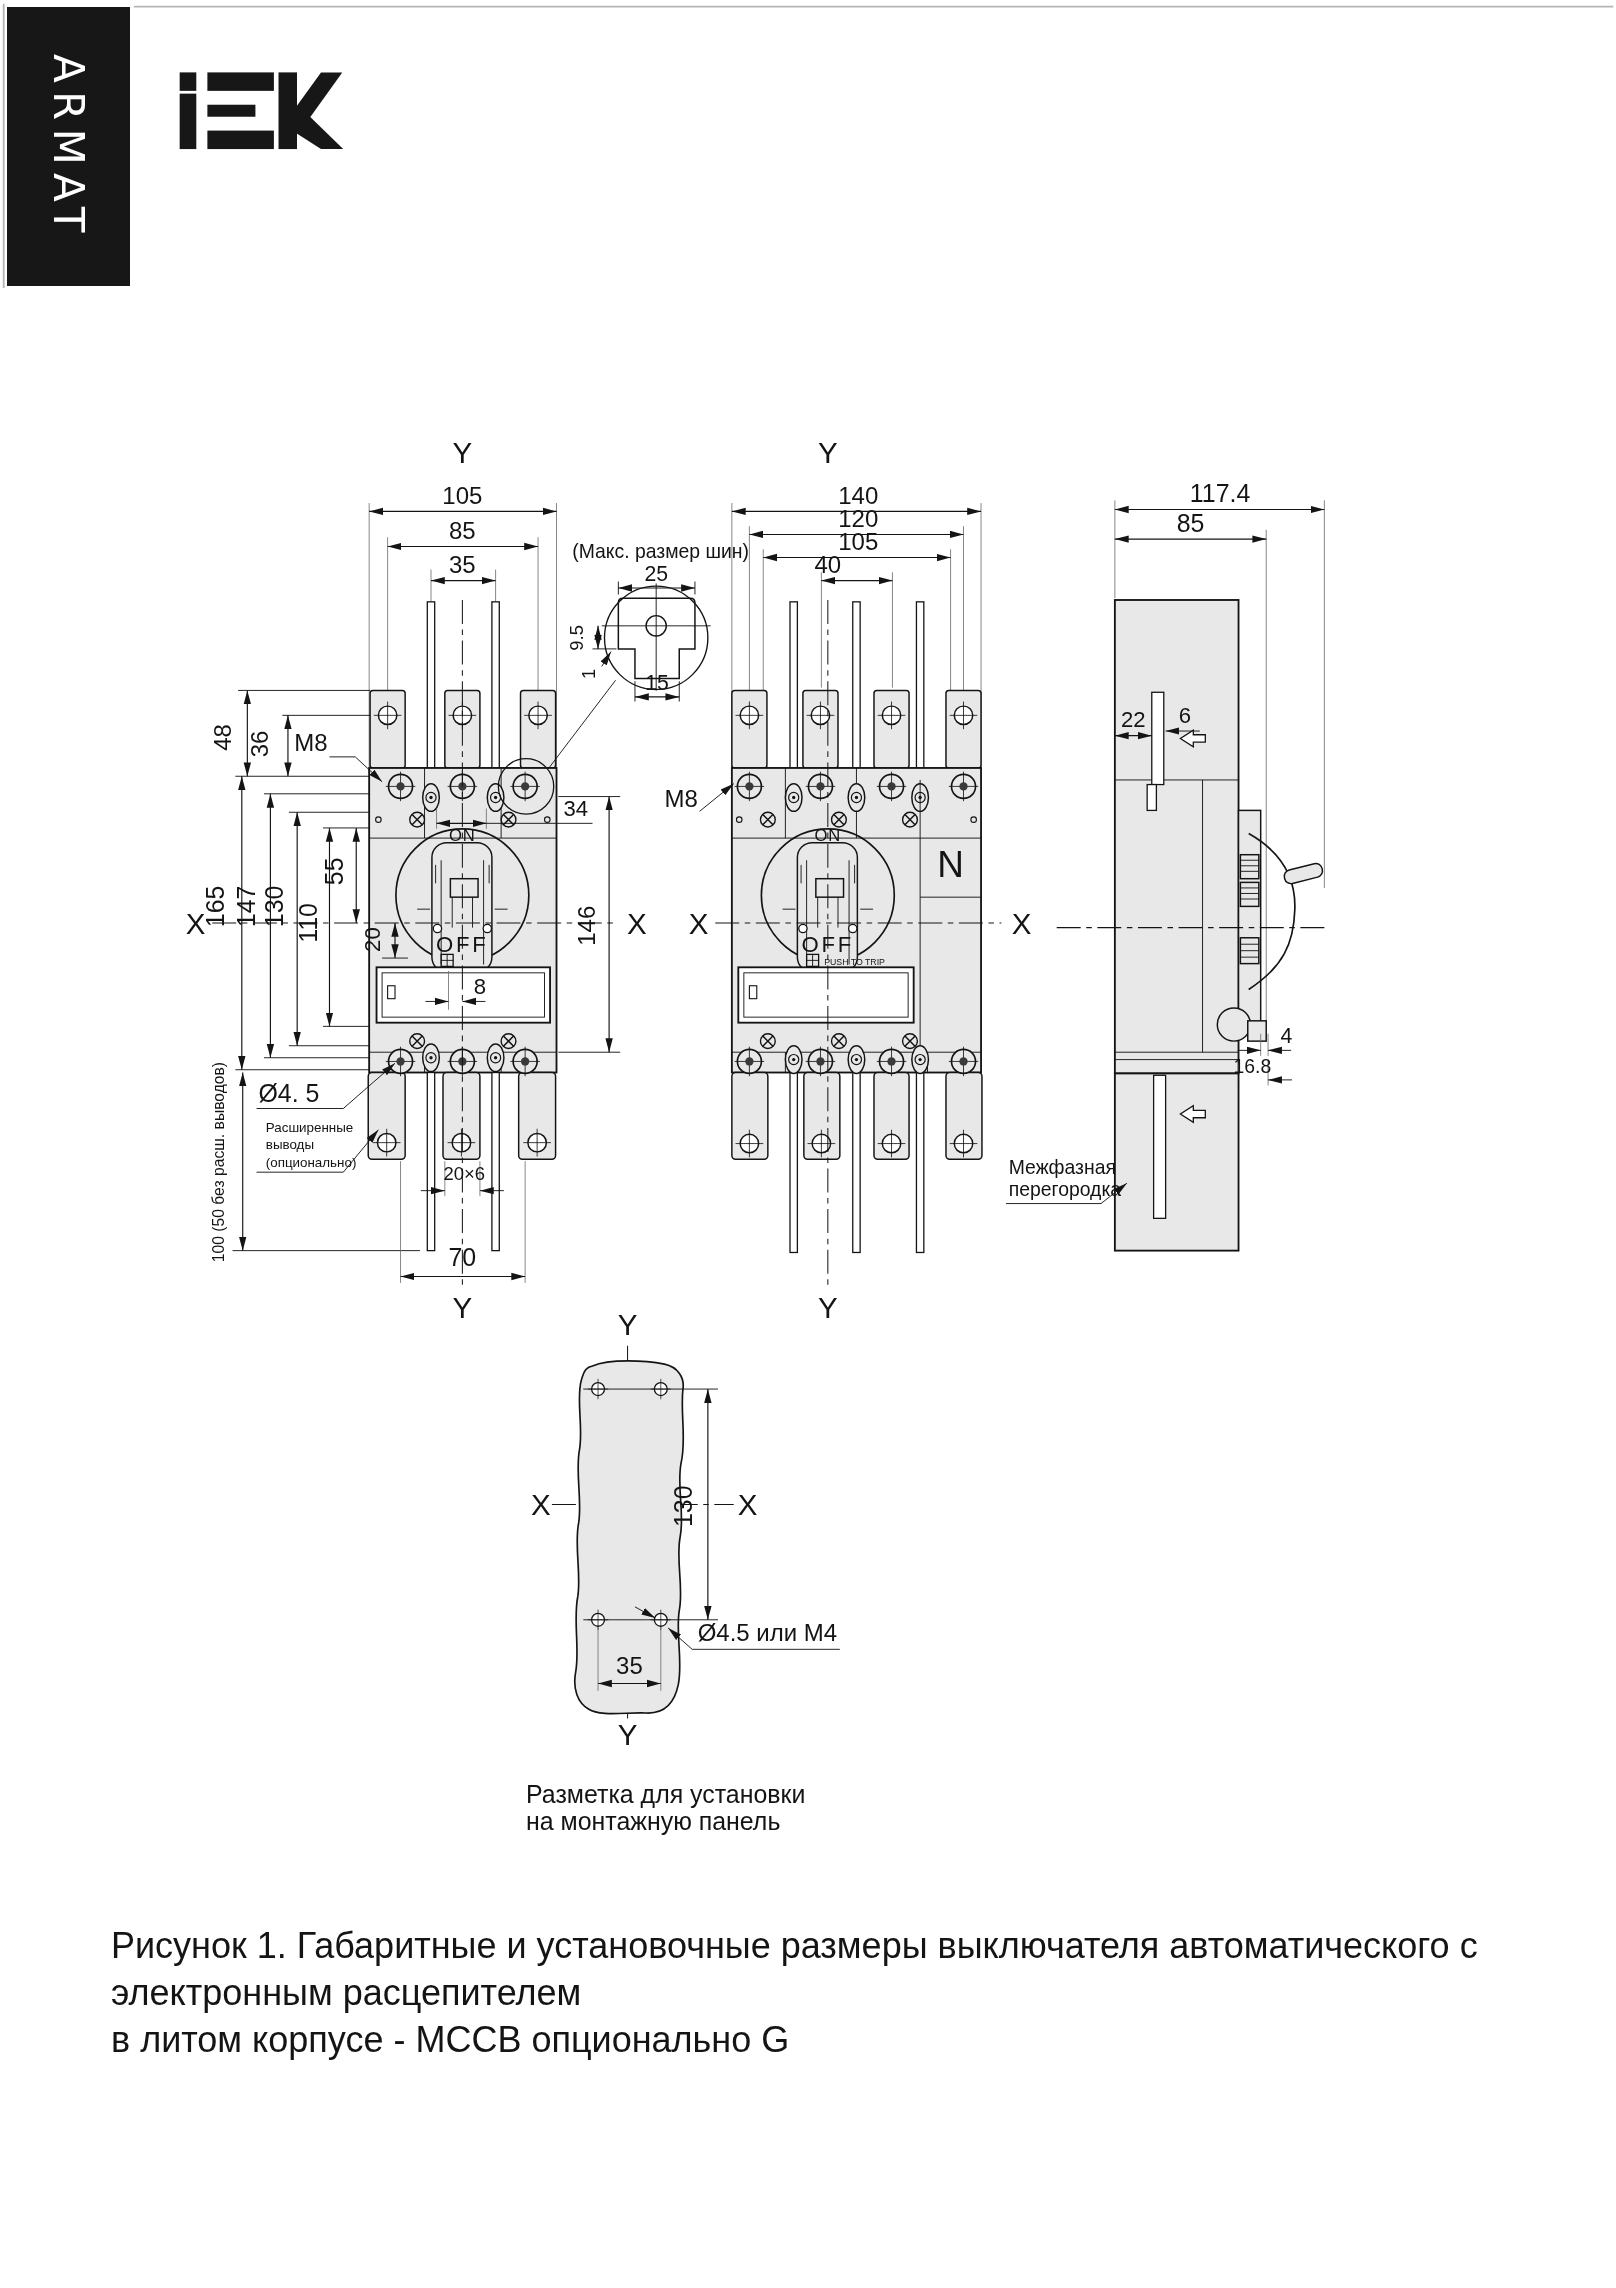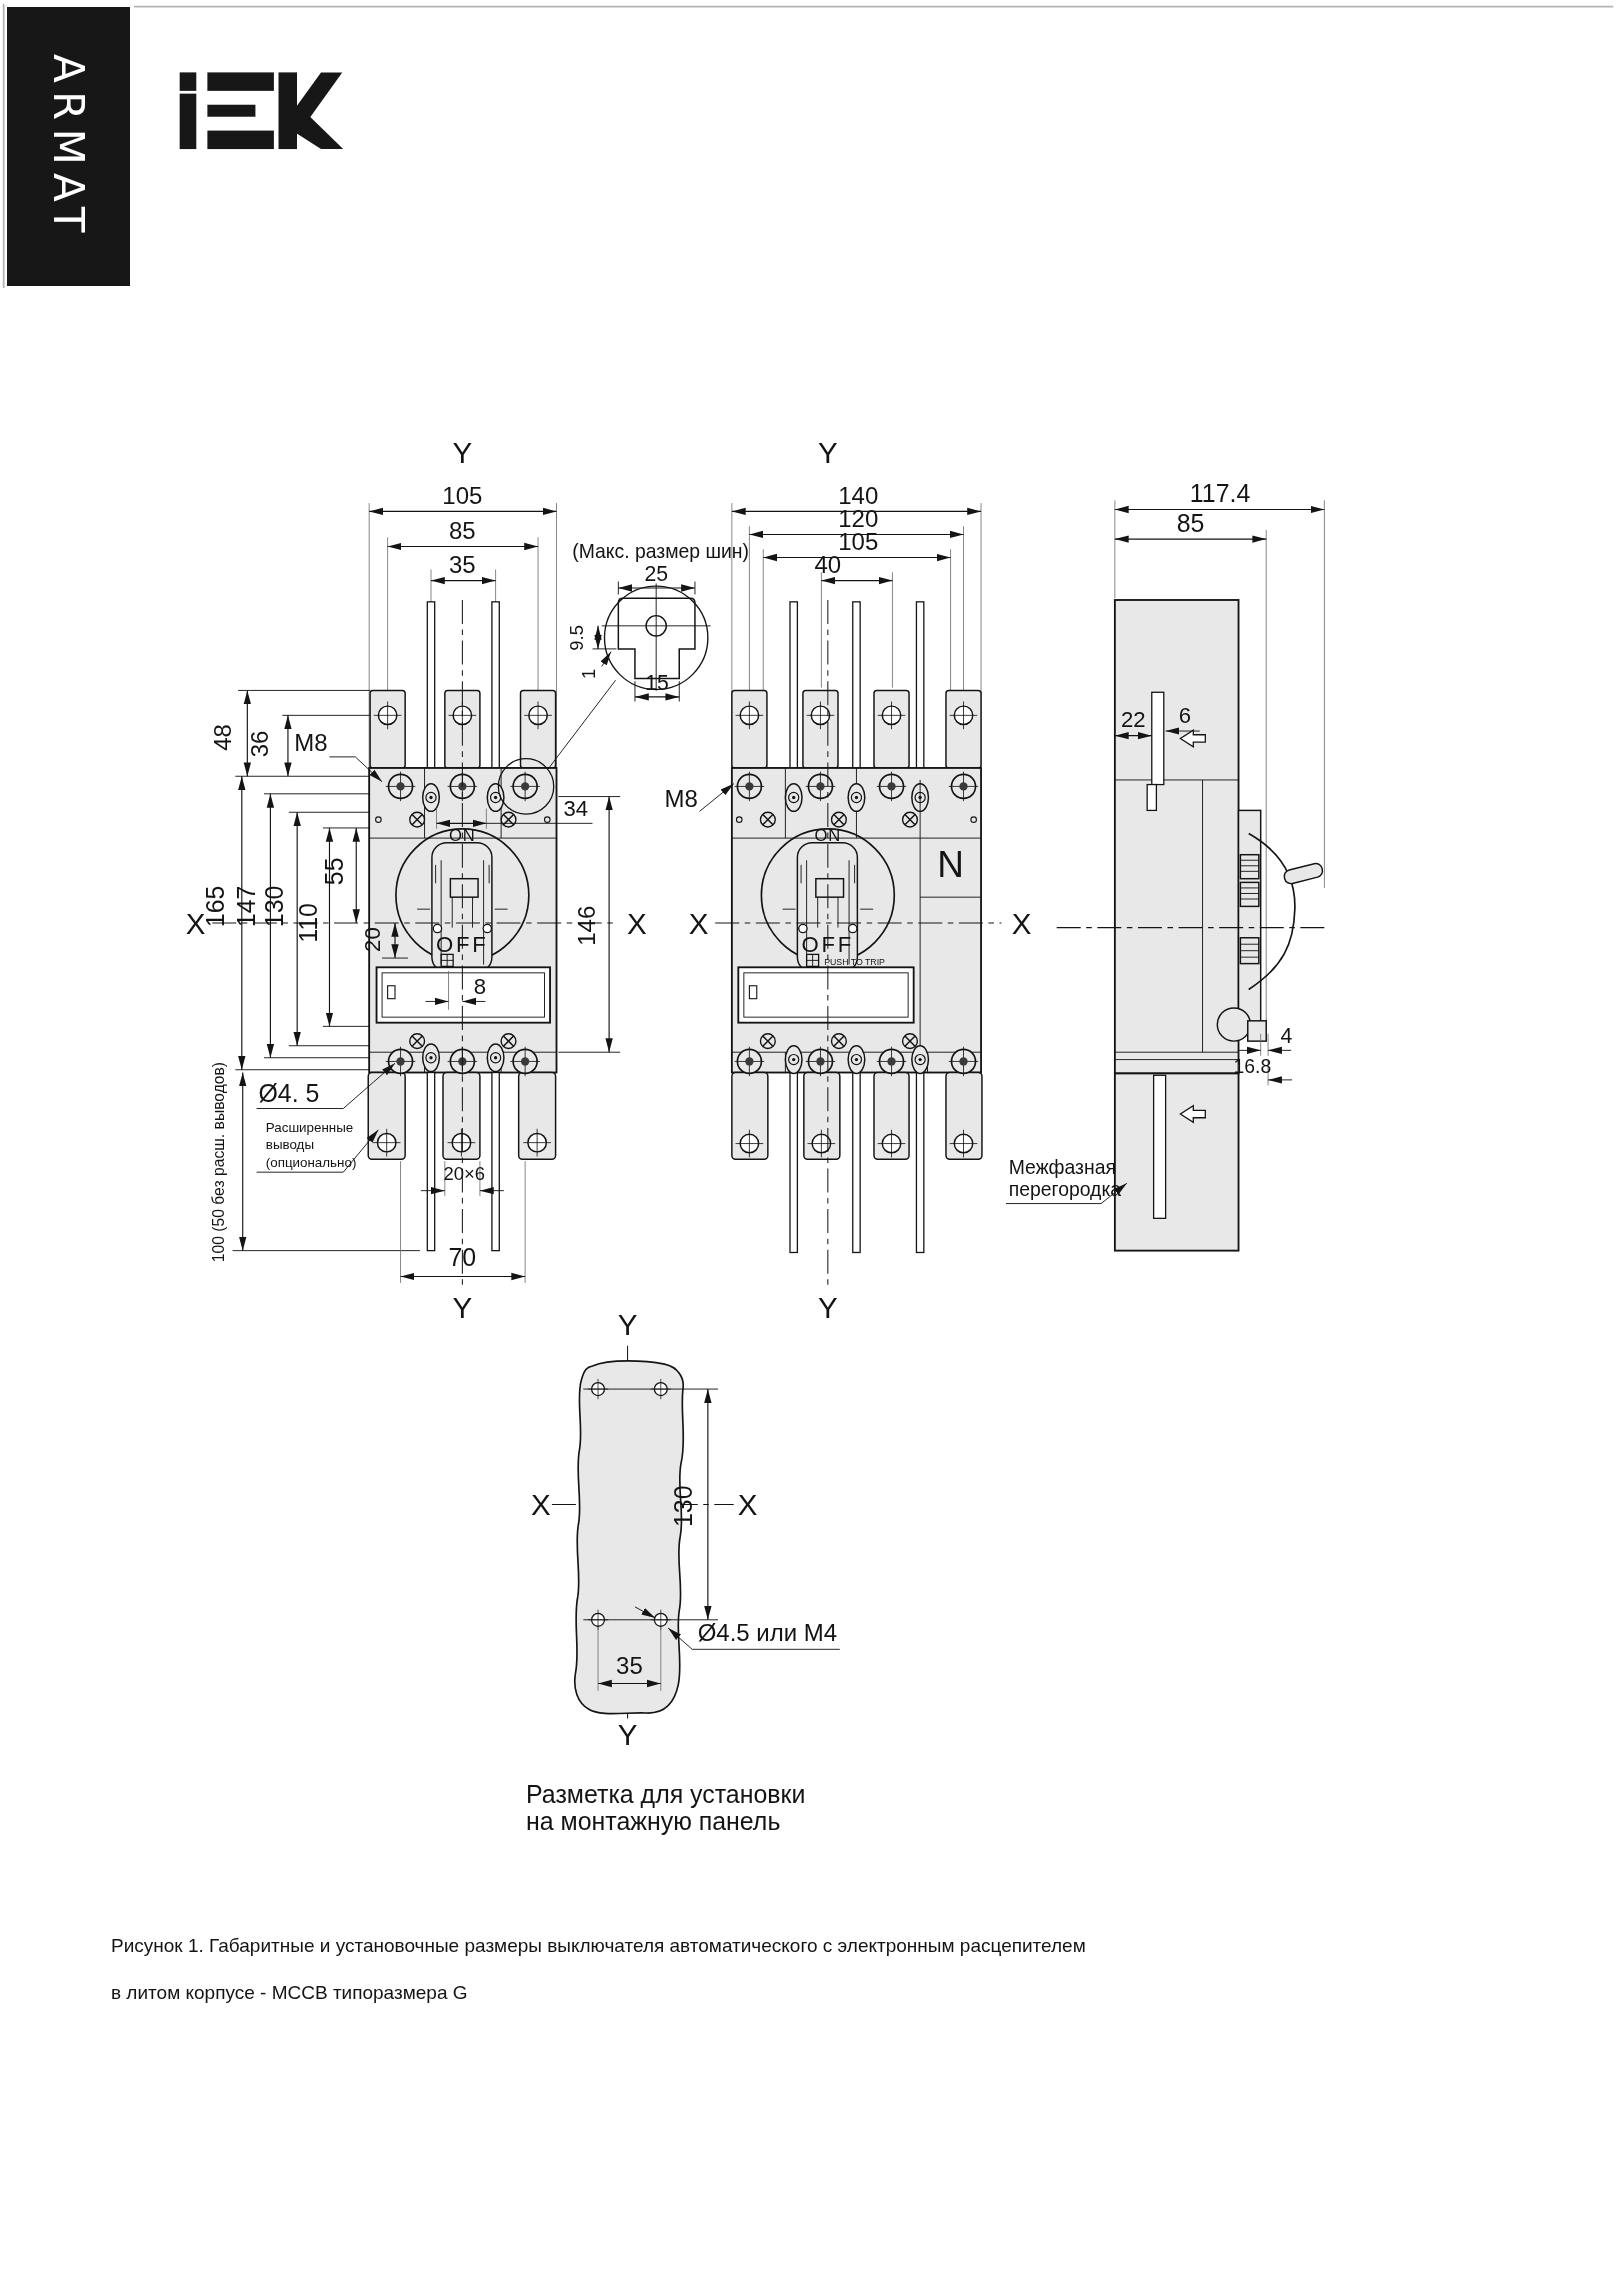--- a/index.html
+++ b/index.html
@@ -4,21 +4,21 @@
 <style>
   html,body{margin:0;padding:0;background:#fff;}
   .page{position:relative;width:1616px;height:2289px;background:#fff;overflow:hidden;
         font-family:"Liberation Sans",sans-serif;color:#141414;}
   .banner{position:absolute;left:7.4px;top:7.4px;width:123px;height:279px;background:#171717;
           display:flex;align-items:center;justify-content:center;}
   .banner span{writing-mode:vertical-rl;color:#fff;font-family:"DejaVu Sans",sans-serif;
                font-size:42px;letter-spacing:8.3px;font-weight:500;}
   .logo{position:absolute;left:175px;top:65px;}
   .drawing{position:absolute;left:0;top:0;}
-  .caption{position:absolute;left:111px;top:1922px;width:1384px;font-size:19px;line-height:47px;}
+  .caption{position:absolute;left:111px;top:1922px;width:1384px;font-size:36px;line-height:47px;}
   svg text{font-family:"Liberation Sans",sans-serif;fill:#141414;text-anchor:middle;}
   svg .ts{text-anchor:start;}
   .f9{font-size:9.5px}.f14{font-size:14.5px}.f17{font-size:17px}.f20{font-size:20px}
   .f21{font-size:21px}.f23{font-size:23px}.f24{font-size:24px}.f26{font-size:26px}
   .f27{font-size:27px}.f32{font-size:32px}.f40{font-size:40px}
   .fon{font-size:18px;letter-spacing:1px}.foff{font-size:24px;letter-spacing:3px}
   .d{stroke:#141414;stroke-width:1.25;fill:none}
   .e{stroke:#141414;stroke-width:1;fill:none}
   .g{stroke:#6e6e6e;stroke-width:0.9;fill:none}
   .cl{stroke:#141414;stroke-width:1.1;fill:none;stroke-dasharray:26 6 6 6}
@@ -464,17 +464,17 @@
       <line x1="750" y1="1787" x2="724" y2="1764" class="e" marker-end="url(#ae)"></line>
       <line x1="688" y1="1741" x2="710" y2="1753" class="e" marker-end="url(#ae)"></line>
       <text x="680" y="1891" class="f32">Y</text>
       <text x="570" y="1953" class="f27 ts">Разметка для установки</text>
       <text x="570" y="1983" class="f27 ts">на монтажную панель</text>
     </g>
   </svg>
 
   <div class="caption">
     <div>Рисунок 1. Габаритные и установочные размеры выключателя автоматического с электронным расцепителем</div>
-    <div>в литом корпусе - MCCB типоразмера G</div>
+    <div>в литом корпусе - MCCB опционально G</div>
   </div>
 
 </div>
 
 
 </body></html>

